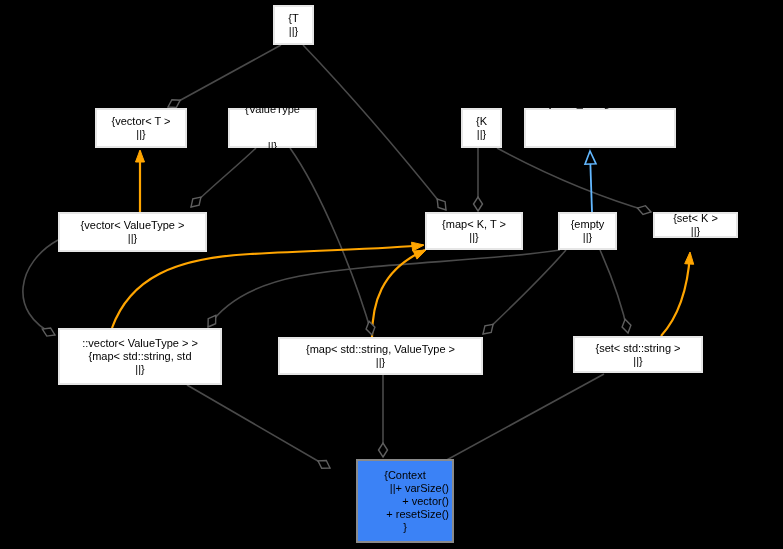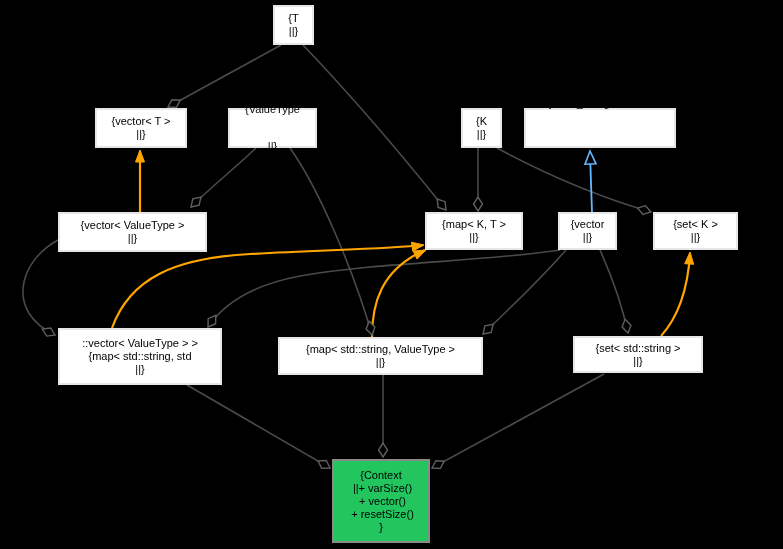--- a/index.html
+++ b/index.html
@@ -19,22 +19,22 @@
     justify-content: center;
     background: #ffffff;
     border: 2px solid #e6e6e6;
     color: #000000;
     font-size: 11px;
     line-height: 13px;
     white-space: nowrap;
     z-index: 2;
   }
   .node > div { text-align: center; padding: 0 3px; }
-  .node.context { background: #22c55e; border-color: #8a8a8a; }
-  .node.context > div { text-align: center; padding-left: 6px; }
+  .node.context { background: #3b82f6; border-color: #8a8a8a; margin-left: 24px; }
+  .node.context > div { text-align: right; padding-left: 6px; }
   .node.context > div:first-child,
   .node.context > div:last-child { text-align: center; padding-left: 3px; }
 </style>
 </head>
 <body>
 
 <div class="canvas">
   <svg id="edges-layer" width="783" height="549" viewBox="0 0 783 549">
       <path d="M281,45 L168,107" fill="none" stroke="#4a4a4a" stroke-width="1.6"></path>
       <path d="M303,45 Q370,115 446,210" fill="none" stroke="#4a4a4a" stroke-width="1.6"></path>
@@ -96,24 +96,24 @@
       </div>
       <div class="node" style="left: 58px; top: 212px; width: 149px; height: 40px;">
         <div>{vector&lt; ValueType &gt;</div>
         <div>||}</div>
       </div>
       <div class="node" style="left: 425px; top: 212px; width: 98px; height: 38px;">
         <div>{map&lt; K, T &gt;</div>
         <div>||}</div>
       </div>
       <div class="node" style="left: 558px; top: 212px; width: 59px; height: 38px;">
-        <div>{vector</div>
+        <div>{empty</div>
         <div>||}</div>
       </div>
-      <div class="node" style="left: 653px; top: 212px; width: 85px; height: 38px;">
+      <div class="node" style="left: 653px; top: 212px; width: 85px; height: 26px;">
         <div>{set&lt; K &gt;</div>
         <div>||}</div>
       </div>
       <div class="node" style="left: 58px; top: 328px; width: 164px; height: 57px;">
         <div>::vector&lt; ValueType &gt; &gt;</div>
         <div>{map&lt; std::string, std</div>
         <div>||}</div>
       </div>
       <div class="node" style="left: 278px; top: 337px; width: 205px; height: 38px; align-items: center;">
         <div>{map&lt; std::string, ValueType &gt;</div>

